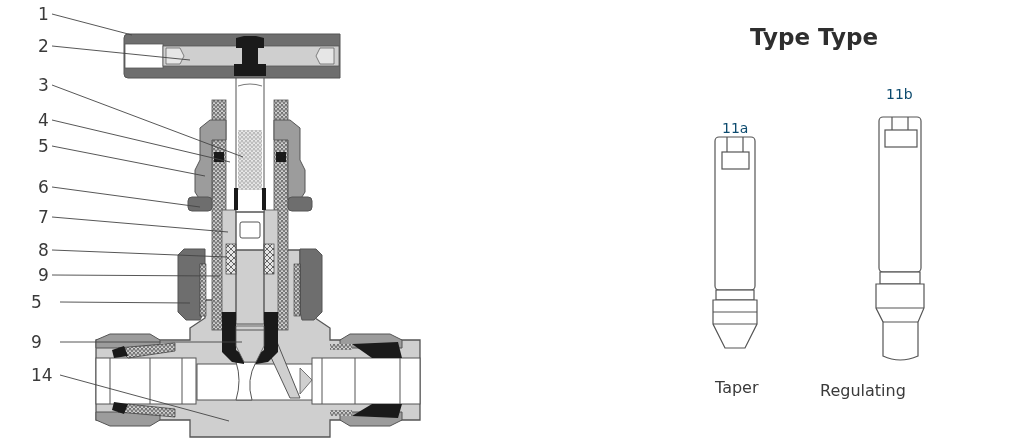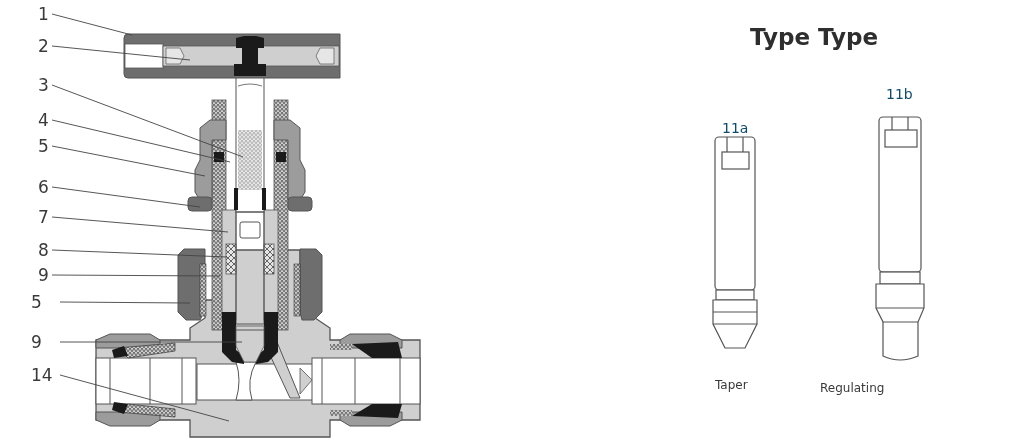--- a/index.html
+++ b/index.html
@@ -2,21 +2,21 @@
 <html><head>
 <meta charset="utf-8">
 <style>
   html, body { margin:0; padding:0; background:#ffffff; }
   body { width:1024px; height:441px; position:relative; overflow:hidden;
          font-family:"DejaVu Sans", "Liberation Sans", sans-serif; color:#333; }
   #canvas { position:absolute; left:0; top:0; width:1024px; height:441px; }
   .callout { position:absolute; font-size:17px; color:#3a3a3a; line-height:1; }
   .title { position:absolute; left:750px; top:24px; font-size:23px; font-weight:bold; color:#2e2e2e; }
   .stem-label { position:absolute; font-size:14px; color:#0c4a6e; }
-  .stem-name { position:absolute; font-size:12px; color:#3a3a3a; }
+  .stem-name { position:absolute; font-size:16px; color:#3a3a3a; }
 </style>
 </head>
 <body>
 
 <svg id="canvas" viewBox="0 0 1024 441" xmlns="http://www.w3.org/2000/svg">
   <defs>
     <pattern id="thread" width="4" height="4" patternUnits="userSpaceOnUse">
       <rect width="4" height="4" fill="#cfcfcf"></rect>
       <path d="M0 4 L2 0 L4 4" fill="none" stroke="#444" stroke-width="0.8"></path>
     </pattern>

